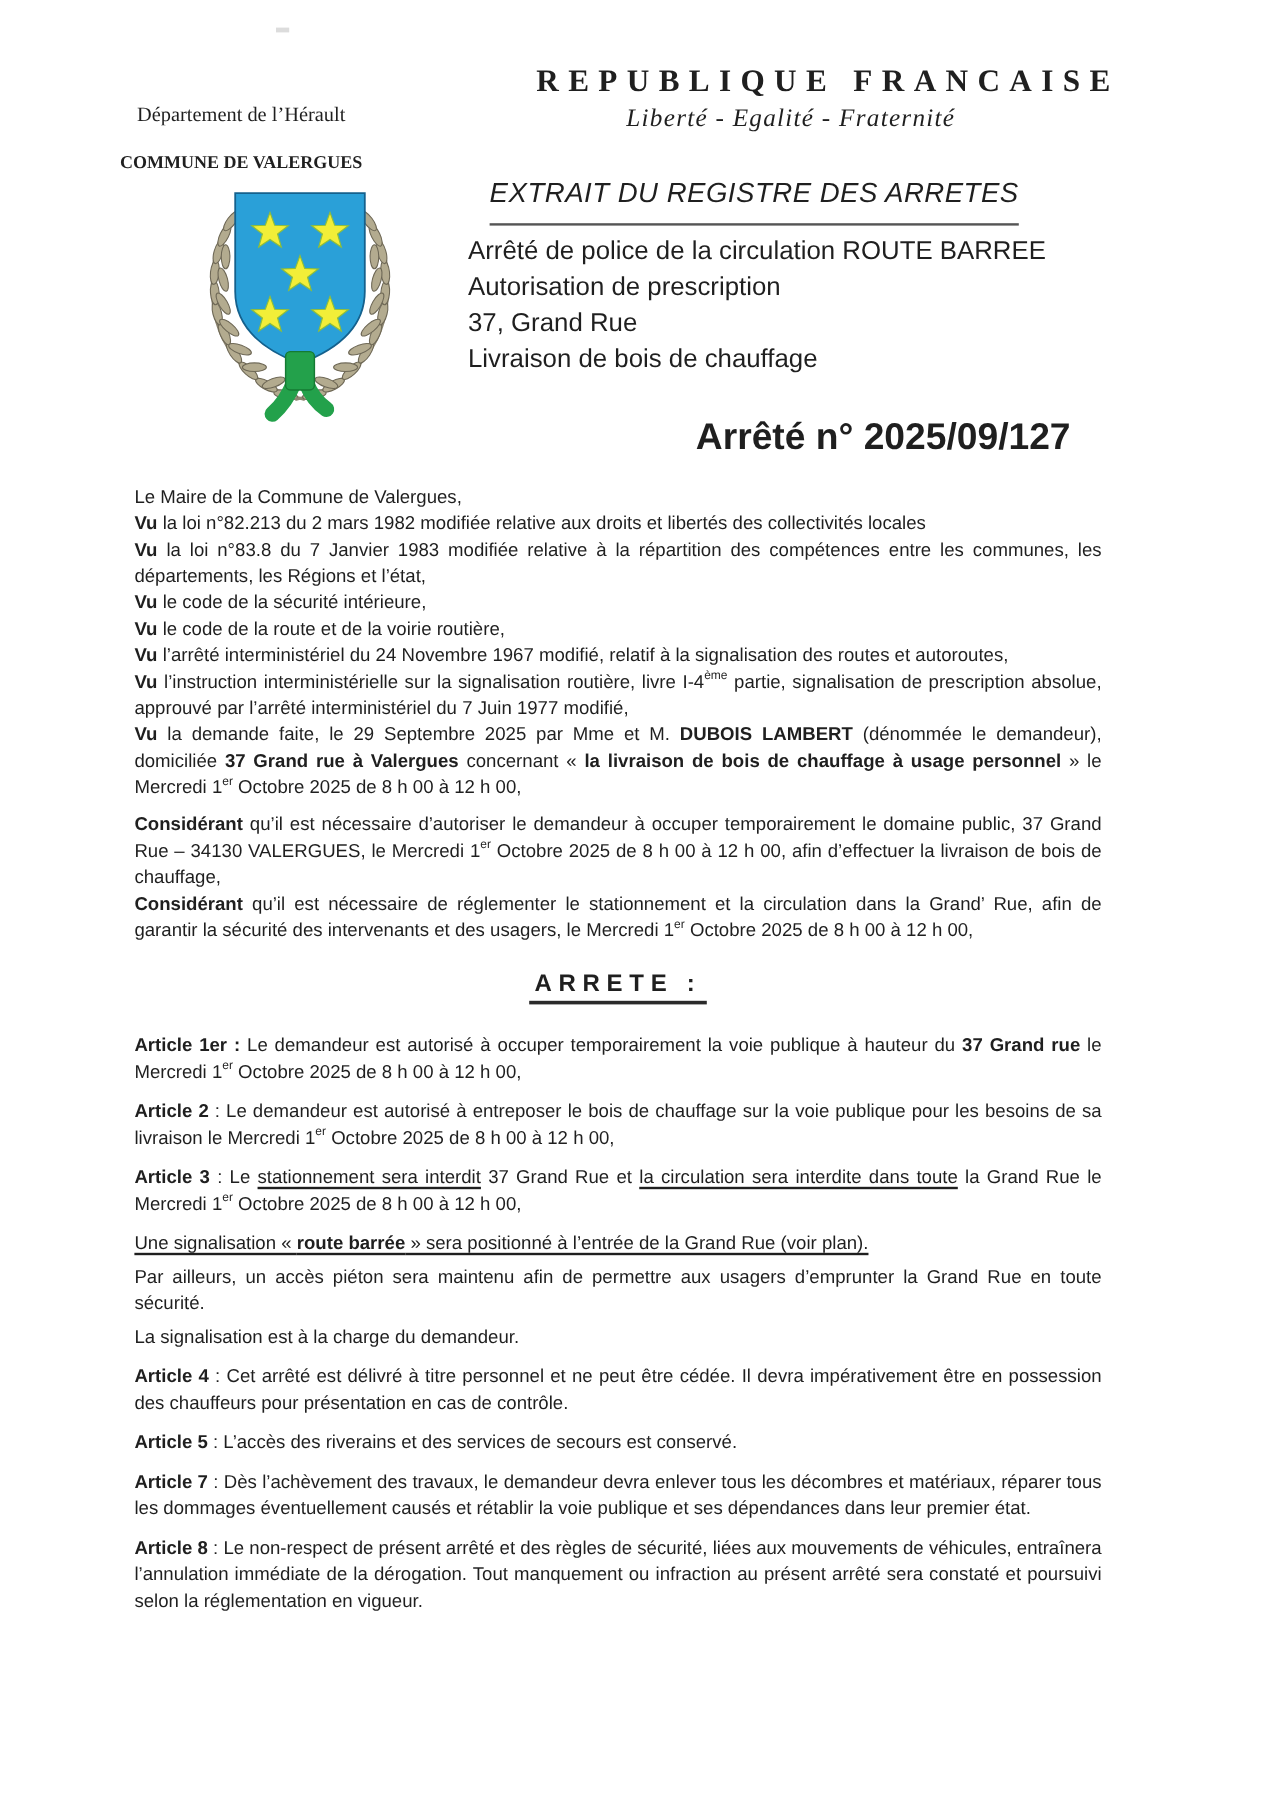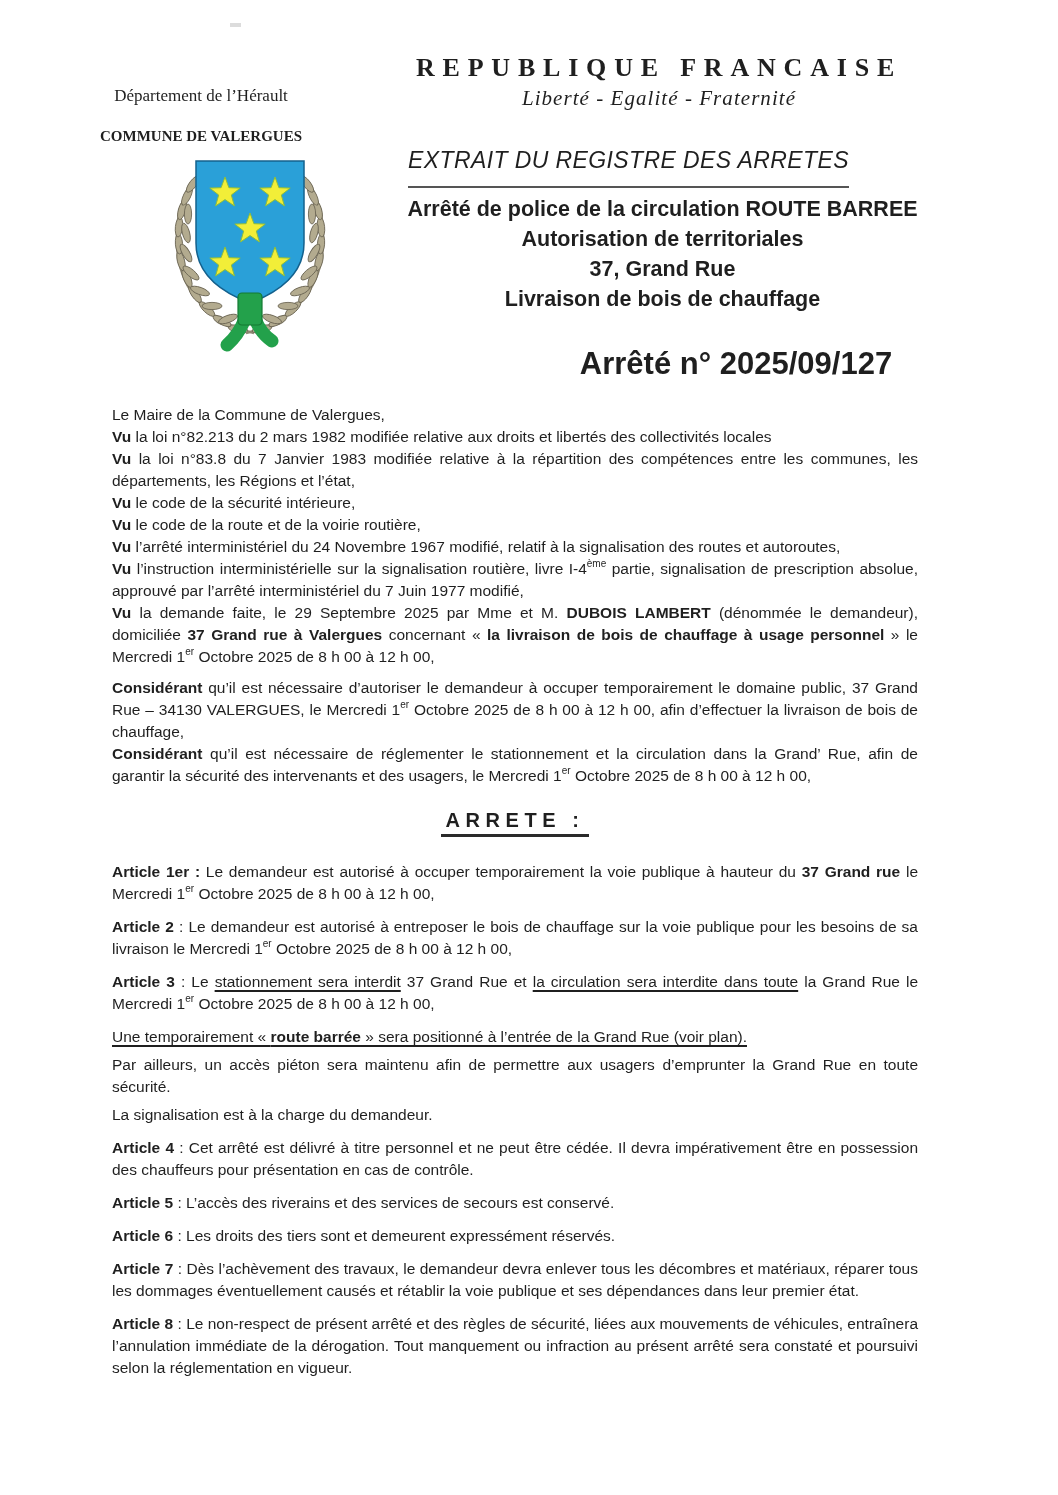--- a/index.html
+++ b/index.html
@@ -10,31 +10,31 @@
   .speck{position:absolute;left:230px;top:23px;width:11px;height:4px;background:#dcdcdc;}
 
   
   .hdr-left{position:absolute;left:58px;top:70px;width:286px;text-align:center;
             font-family:"Liberation Serif",serif;margin-top:16px;}
   .dept{font-size:17px;}
   .commune{font-size:15px;font-weight:bold;margin-top:22px;}
   .coat{position:absolute;left:150px;top:150px;width:200px;height:202px;}
 
   
-  .republic{position:absolute;left:385px;top:53px;width:548px;text-align:center;
+  .republic{position:absolute;left:385px;top:53px;width:548px;text-align:right;
             font-family:"Liberation Serif",serif;font-weight:bold;font-size:26px;
             letter-spacing:0.30em;}
   .motto{position:absolute;left:385px;top:86px;width:548px;text-align:center;
          font-family:"Liberation Serif",serif;font-style:italic;font-size:21px;
          letter-spacing:0.05em;}
   .registre{position:absolute;left:408px;top:147px;}
   .registre span{display:inline-block;font-size:23px;font-style:italic;
                  letter-spacing:0.4px;border-bottom:2px solid #555;padding-bottom:12px;}
-  .subject{position:absolute;left:390px;top:194px;width:545px;text-align:center;
-           font-weight:bold;font-size:21.5px;line-height:30px;}
+  .subject{position:absolute;left:390px;top:194px;width:545px;text-align:left;
+           font-weight:normal;font-size:21.5px;line-height:30px;}
   .arrete-no{position:absolute;left:466px;top:346px;width:540px;text-align:center;
              font-weight:bold;font-size:31px;}
 
   
   .main{position:absolute;left:112px;top:404px;width:806px;
         font-size:15.5px;line-height:22px;}
   .main p{margin:0;}
   .intro{margin:0 0 6px;}
   .blk{margin:0;}
   .considerant{margin-top:9px;}
@@ -100,21 +100,21 @@
     </g>
   </svg>
 
   <div class="republic">REPUBLIQUE FRANCAISE</div>
   <div class="motto">Liberté - Egalité - Fraternité</div>
   <div class="registre">
     <span>EXTRAIT DU REGISTRE DES ARRETES</span>
   </div>
   <div class="subject">
     <div><span>Arrêté de police de la circulation ROUTE BARREE</span></div>
-    <div><span>Autorisation de territoriales</span></div>
+    <div><span>Autorisation de prescription</span></div>
     <div><span>37, Grand Rue</span></div>
     <div><span>Livraison de bois de chauffage</span></div>
   </div>
   <div class="arrete-no">Arrêté n° 2025/09/127</div>
 
   <div class="main">
     <p class="intro"><span>Le Maire de la Commune de Valergues,</span></p>
     <div class="blk">
       <p class="jt"><span class="b">Vu</span><span> la loi n°82.213 du 2 mars 1982 modifiée relative aux droits et libertés des collectivités locales</span></p>
       <p class="jt"><span class="b">Vu</span><span> la loi n°83.8 du 7 Janvier 1983 modifiée relative à la répartition des compétences entre les communes, les départements, les Régions et l’état,</span></p>
@@ -129,22 +129,21 @@
       <p class="jt"><span class="b">Considérant</span><span> qu’il est nécessaire de réglementer le stationnement et la circulation dans la Grand’ Rue, afin de garantir la sécurité des intervenants et des usagers, le Mercredi 1</span><sup>er</sup><span> Octobre 2025 de 8 h 00 à 12 h 00,</span></p>
     </div>
 
     <div class="arrete-h">
       <span>ARRETE :</span>
     </div>
 
     <p class="para jt"><span class="b">Article 1er :</span><span> Le demandeur est autorisé à occuper temporairement la voie publique à hauteur du </span><span class="b">37 Grand rue</span><span> le Mercredi 1</span><sup>er</sup><span> Octobre 2025 de 8 h 00 à 12 h 00,</span></p>
     <p class="para jt"><span class="b">Article 2</span><span> : Le demandeur est autorisé à entreposer le bois de chauffage sur la voie publique pour les besoins de sa livraison le Mercredi 1</span><sup>er</sup><span> Octobre 2025 de 8 h 00 à 12 h 00,</span></p>
     <p class="para jt"><span class="b">Article 3</span><span> : Le </span><span class="u">stationnement sera interdit</span><span> 37 Grand Rue et </span><span class="u">la circulation sera interdite dans toute</span><span> la Grand Rue le Mercredi 1</span><sup>er</sup><span> Octobre 2025 de 8 h 00 à 12 h 00,</span></p>
-    <p class="tight jt"><span class="u">Une temporairement « </span><span class="b u">route barrée</span><span class="u"> » sera positionné à l’entrée de la Grand Rue (voir plan).</span></p>
+    <p class="tight jt"><span class="u">Une signalisation « </span><span class="b u">route barrée</span><span class="u"> » sera positionné à l’entrée de la Grand Rue (voir plan).</span></p>
     <p class="tight jt"><span>Par ailleurs, un accès piéton sera maintenu afin de permettre aux usagers d’emprunter la Grand Rue en toute sécurité.</span></p>
     <p class="para jt"><span>La signalisation est à la charge du demandeur.</span></p>
     <p class="para jt"><span class="b">Article 4</span><span> : Cet arrêté est délivré à titre personnel et ne peut être cédée. Il devra impérativement être en possession des chauffeurs pour présentation en cas de contrôle.</span></p>
     <p class="para jt"><span class="b">Article 5</span><span> : L’accès des riverains et des services de secours est conservé.</span></p>
-    <p class="para jt"><span class="b">Article 6</span><span> : Les droits des tiers sont et demeurent expressément réservés.</span></p>
     <p class="para jt"><span class="b">Article 7</span><span> : Dès l’achèvement des travaux, le demandeur devra enlever tous les décombres et matériaux, réparer tous les dommages éventuellement causés et rétablir la voie publique et ses dépendances dans leur premier état.</span></p>
     <p class="para jt"><span class="b">Article 8</span><span> : Le non-respect de présent arrêté et des règles de sécurité, liées aux mouvements de véhicules, entraînera l’annulation immédiate de la dérogation. Tout manquement ou infraction au présent arrêté sera constaté et poursuivi selon la réglementation en vigueur.</span></p>
   </div>
 </div>
 
 </body></html>

